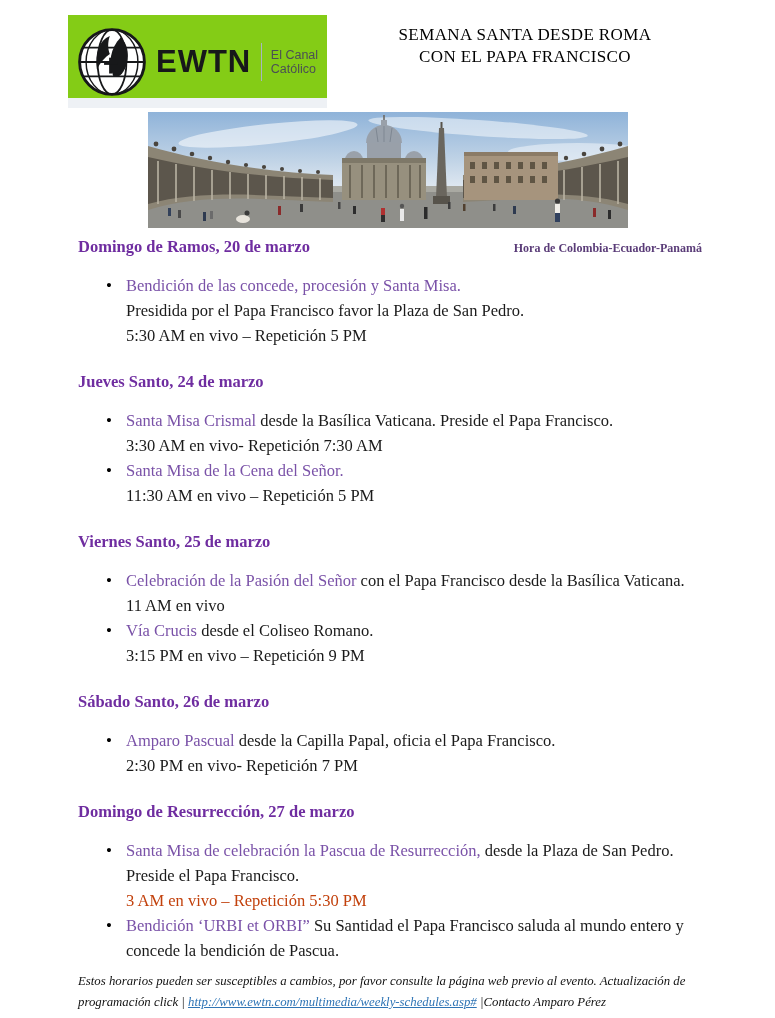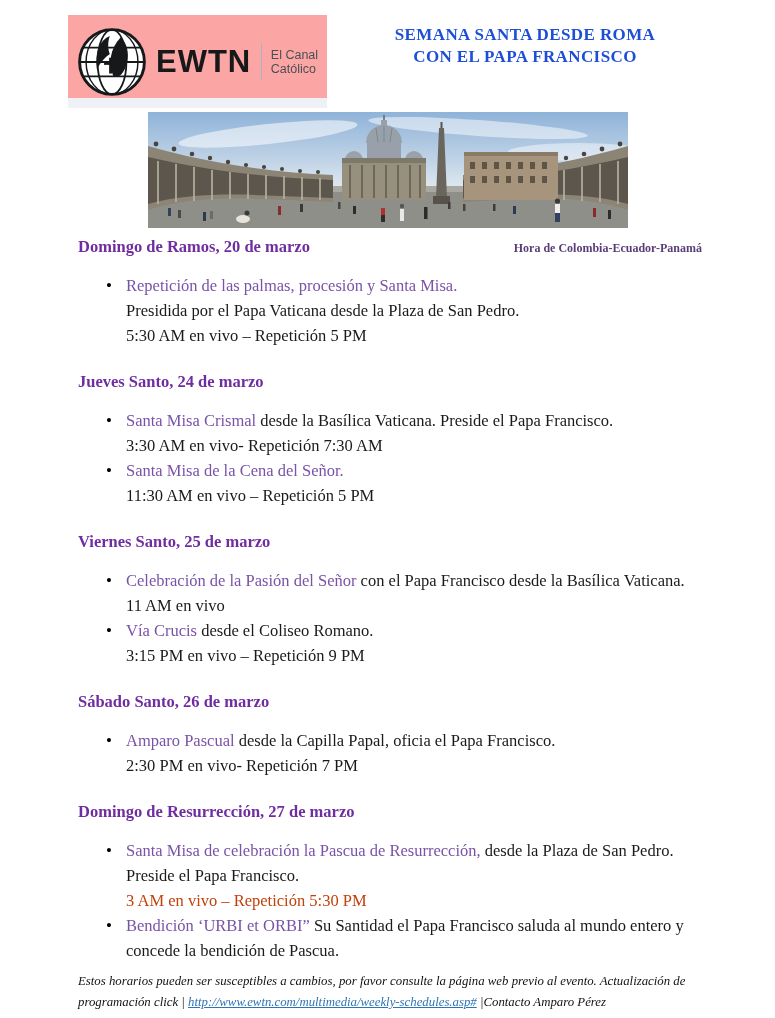--- a/index.html
+++ b/index.html
@@ -5,33 +5,33 @@
   html,body{margin:0;padding:0;background:#ffffff;}
   body{
     width:775px;height:1018px;position:relative;overflow:hidden;
     font-family:"Liberation Serif", serif;color:#1a1a1a;
     -webkit-font-smoothing:antialiased;
   }
   
   .header{position:relative;height:112px;}
   .logo-box{
     position:absolute;left:68px;top:15px;width:259px;height:93px;
-    background:#fca5a5;display:flex;align-items:center;padding-left:8px;box-sizing:border-box;
+    background:#84cc16;display:flex;align-items:center;padding-left:8px;box-sizing:border-box;
   }
   .logo-strip{position:absolute;left:68px;top:98px;width:259px;height:10px;background:#eef1f5;}
   .logo-globe{width:72px;height:72px;flex:0 0 auto;}
   .brand{
     font-family:"Liberation Sans", sans-serif;font-weight:bold;font-size:31px;
     letter-spacing:1px;color:#17181a;margin-left:8px;
   }
   .logo-divider{width:1px;height:38px;background:#a9b4c2;margin:0 9px 0 10px;}
   .tagline{font-family:"Liberation Sans", sans-serif;font-size:12.5px;color:#4b4f55;}
   .doc-title{
     position:absolute;left:350px;top:24px;width:350px;text-align:center;
-    color:#1d4ed8;font-weight:bold;font-size:17px;line-height:22px;letter-spacing:.4px;
+    color:#000000;font-weight:normal;font-size:17px;line-height:22px;letter-spacing:.4px;
   }
   
   .hero{position:absolute;left:148px;top:112px;width:480px;height:116px;}
   .hero svg{display:block;}
   
   .main{position:absolute;left:78px;top:236px;width:624px;}
   .section{margin-top:23px;}
   .section:first-child{margin-top:0;}
   .heading-row{display:flex;justify-content:space-between;align-items:baseline;}
   .heading{color:#6F2DA0;font-weight:bold;font-size:16.5px;line-height:22px;}
@@ -228,21 +228,21 @@
 
 <div class="main">
 
   <div class="section">
     <div class="heading-row">
       <span class="heading">Domingo de Ramos, 20 de marzo</span>
       <span class="tz-note">Hora de Colombia-Ecuador-Panamá</span>
     </div>
     <ul class="events">
       <li class="item">
-        <div class="item-text stacked"><span class="lead">Repetición de las palmas, procesión y Santa Misa.</span><span class="rest">Presidida por el Papa Vaticana desde la Plaza de San Pedro.</span></div>
+        <div class="item-text stacked"><span class="lead">Bendición de las concede, procesión y Santa Misa.</span><span class="rest">Presidida por el Papa Francisco favor la Plaza de San Pedro.</span></div>
         <div class="time">5:30 AM en vivo – Repetición 5 PM</div>
       </li>
     </ul>
   </div>
 
   <div class="section">
     <div class="heading-row">
       <span class="heading">Jueves Santo, 24 de marzo</span>
     </div>
     <ul class="events">

